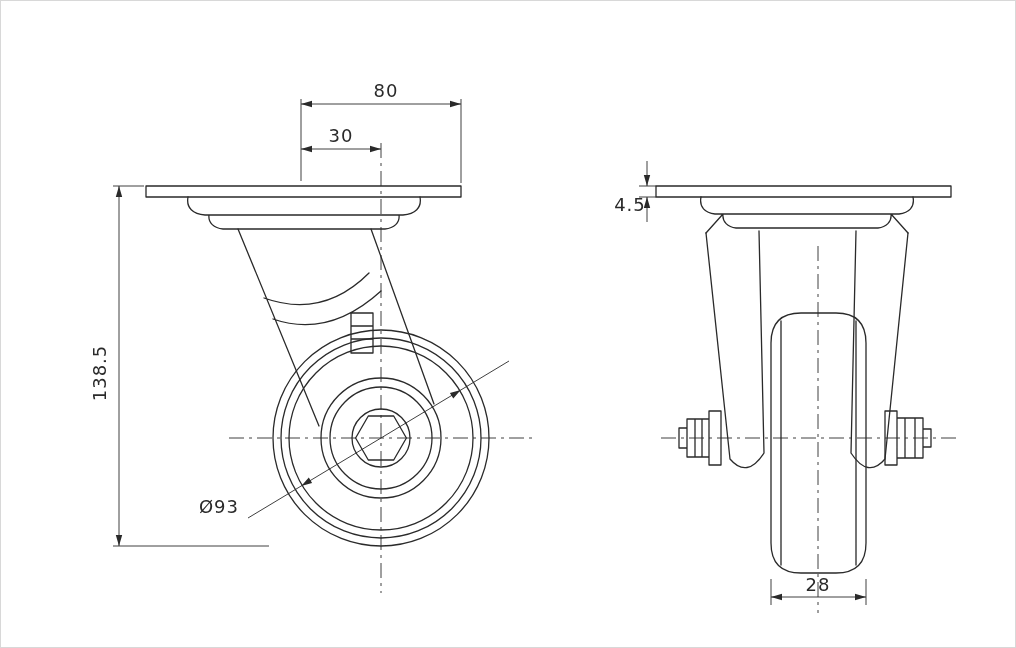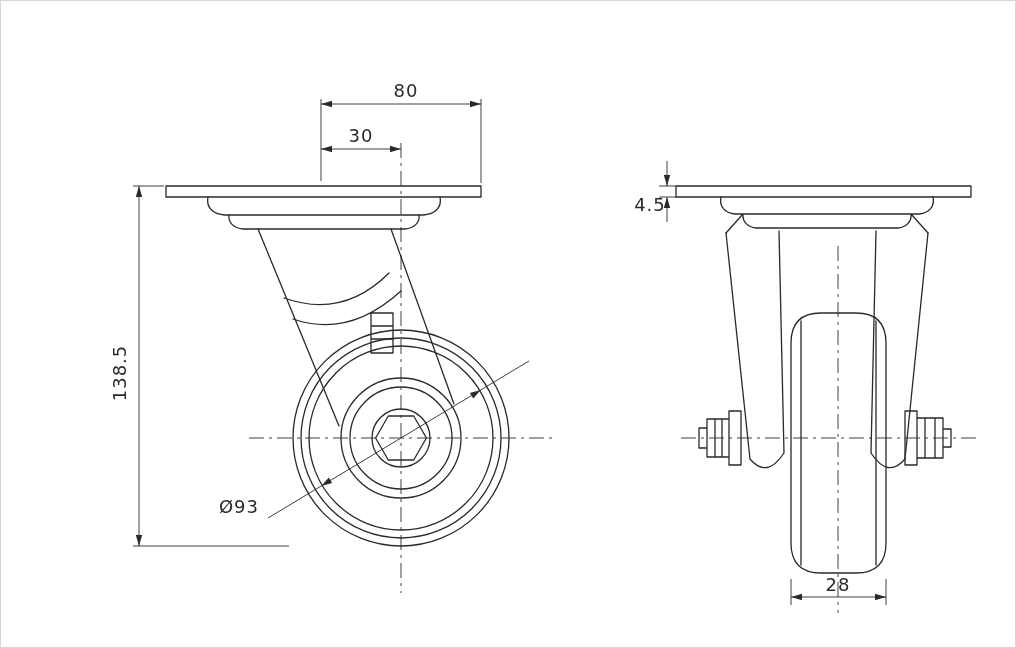--- a/index.html
+++ b/index.html
@@ -4,21 +4,20 @@
 <style>
   html,body{margin:0;padding:0;background:#ffffff;}
   .canvas{
     position:relative;
     width:1016px;height:648px;
     background:#ffffff;
     border:1px solid #d8d8d8;
     box-sizing:border-box;
     overflow:hidden;
     font-family:"DejaVu Sans", sans-serif;
-    padding-left:20px;
   }
   svg{display:block;}
   .outline{fill:none;stroke:#2a2a2a;stroke-width:1.3;stroke-linecap:round;stroke-linejoin:round;}
   .thin{fill:none;stroke:#2a2a2a;stroke-width:0.9;}
   .center{fill:none;stroke:#2a2a2a;stroke-width:0.9;stroke-dasharray:15 5 3 5;}
   .arrow{fill:#2a2a2a;stroke:none;}
   .dimtext{
     fill:#2a2a2a;
     font-family:"DejaVu Sans", sans-serif;
     font-size:18px;

